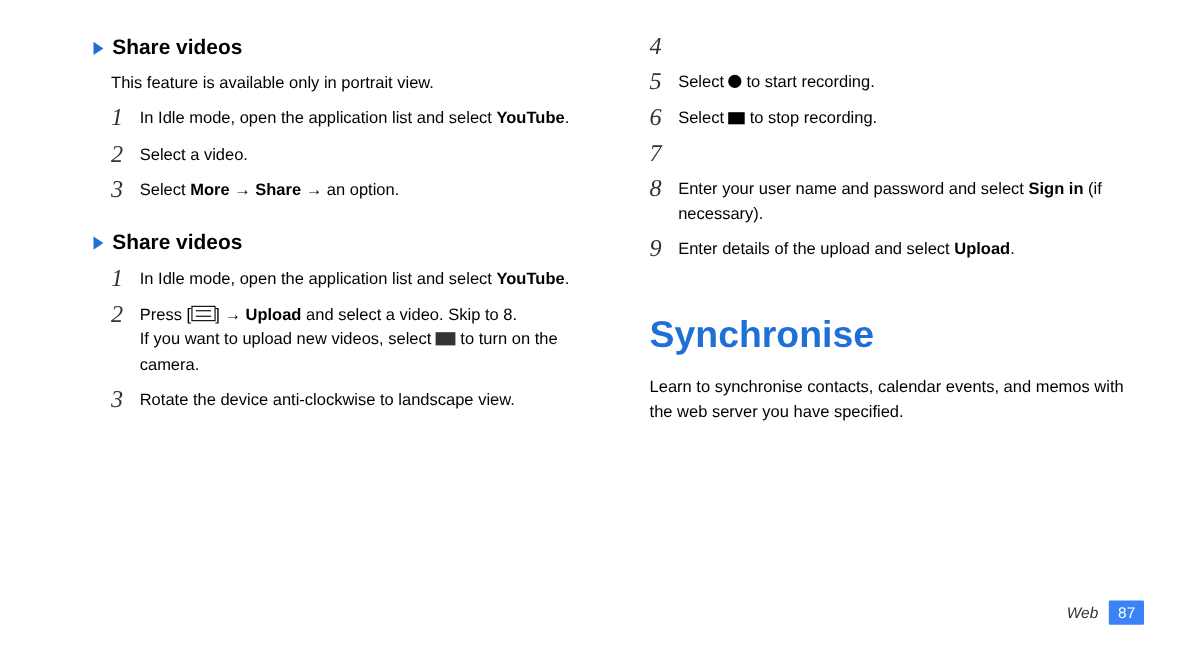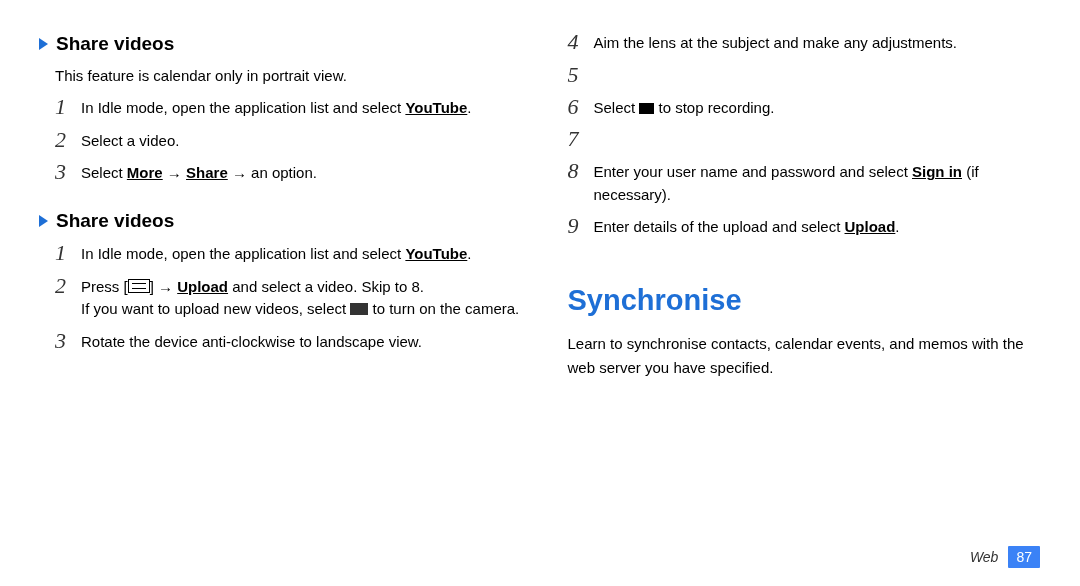--- a/index.html
+++ b/index.html
@@ -12,20 +12,21 @@
       background: #ffffff;
       width: 1080px;
       height: 586px;
       position: relative;
       color: #000;
     }
     .page {
       display: flex;
       padding: 30px 40px 50px 55px;
       gap: 40px;
+      margin-left: 46px;
     }
     .col {
       flex: 1;
       line-height: 1.5;
     }
     
     h3.section-head {
       font-size: 19px;
       font-weight: 700;
       margin-bottom: 6px;
@@ -60,28 +61,27 @@
       color: #333;
       flex: none;
       text-align: left;
     }
     .step .txt {
       font-size: 15px;
       padding-top: 2px;
     }
     .txt b {
       font-weight: 700;
-      text-decoration: underline;
     }
     .upload-section {
       margin-top: 22px;
     }
     h2.main-head {
       color: #1e6fd6;
-      font-size: 29px;
+      font-size: 34px;
       font-weight: 700;
       margin-top: 40px;
       margin-bottom: 10px;
     }
     .lead {
       font-size: 15px;
       line-height: 1.55;
     }
     
     .icon-circle {
@@ -164,21 +164,21 @@
 </head>
 <body>
 
 <div class="page">
 
   <div class="col">
     <h3 class="section-head">
       <span class="chev"></span>
       <span>Share videos</span>
     </h3>
-    <p class="note">This feature is calendar only in portrait view.</p>
+    <p class="note">This feature is available only in portrait view.</p>
 
     <div class="step">
       <span class="num">1</span>
       <span class="txt">
         <span>In Idle mode, open the application list and select </span><b>YouTube</b><span>.</span>
       </span>
     </div>
     <div class="step">
       <span class="num">2</span>
       <span class="txt">Select a video.</span>
@@ -211,24 +211,26 @@
       <div class="step">
         <span class="num">3</span>
         <span class="txt">Rotate the device anti-clockwise to landscape view.</span>
       </div>
     </div>
   </div>
 
   <div class="col">
     <div class="step">
       <span class="num">4</span>
-      <span class="txt">Aim the lens at the subject and make any adjustments.</span>
     </div>
     <div class="step">
       <span class="num">5</span>
+      <span class="txt">
+        <span>Select </span><span class="icon-circle"></span><span> to start recording.</span>
+      </span>
     </div>
     <div class="step">
       <span class="num">6</span>
       <span class="txt">
         <span>Select </span><span class="icon-stop"></span><span> to stop recording.</span>
       </span>
     </div>
     <div class="step">
       <span class="num">7</span>
     </div>

